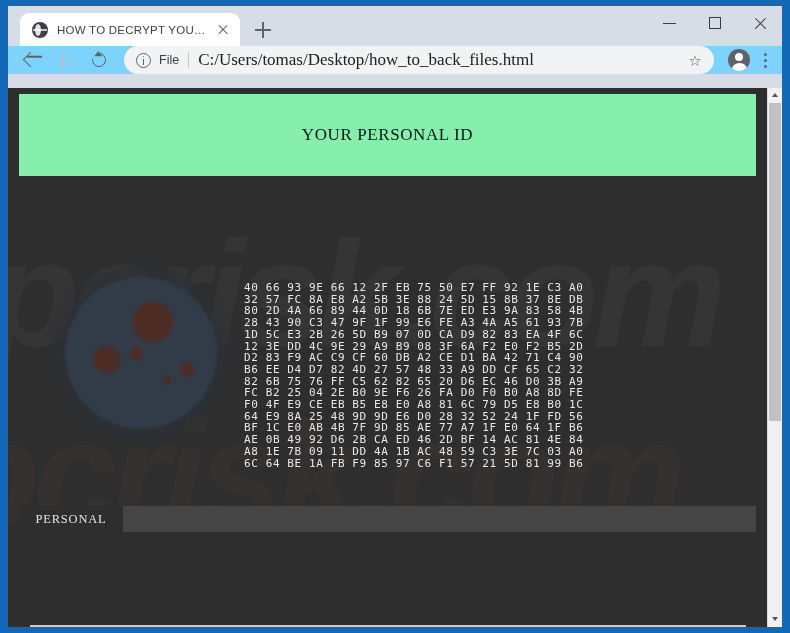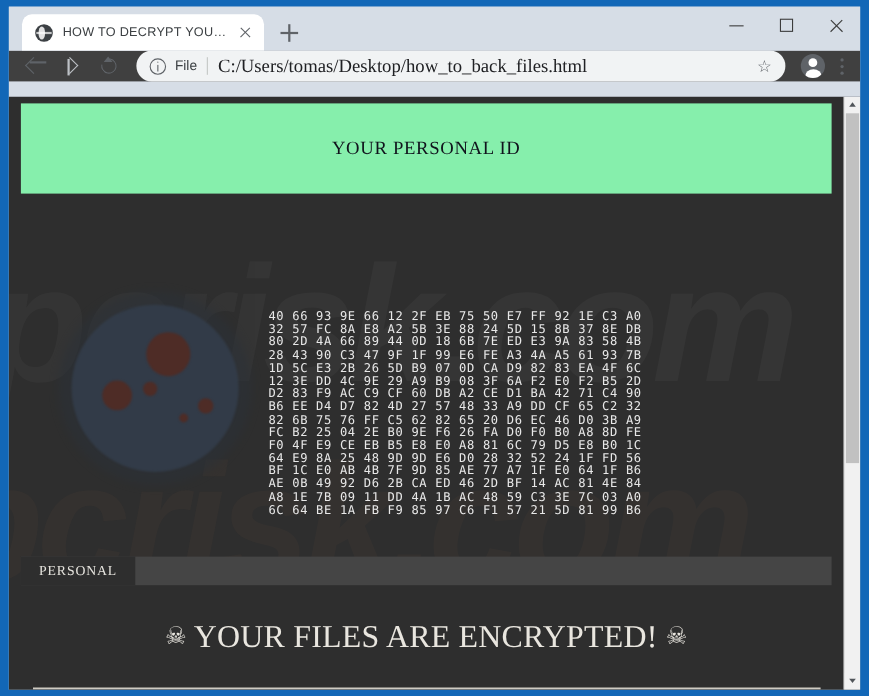--- a/index.html
+++ b/index.html
@@ -133,21 +133,21 @@
   .winbtn .cl-a, .winbtn .cl-b {
     position: absolute; left: 16px; top: 16.5px;
     width: 15px; height: 1.4px; background: #3c3c3c;
   }
   .winbtn .cl-a { transform: rotate(45deg); }
   .winbtn .cl-b { transform: rotate(-45deg); }
 
   
   .toolbar {
     height: 28px;
-    background: #404040;
+    background: #7dd3fc;
     display: flex;
     align-items: center;
     padding: 0 8px;
   }
   .navbtn {
     width: 30px; height: 30px;
     position: relative;
     flex: 0 0 30px;
     margin-right: 4px;
   }
@@ -578,27 +578,20 @@
 BF 1C E0 AB 4B 7F 9D 85 AE 77 A7 1F E0 64 1F B6
 AE 0B 49 92 D6 2B CA ED 46 2D BF 14 AC 81 4E 84
 A8 1E 7B 09 11 DD 4A 1B AC 48 59 C3 3E 7C 03 A0
 6C 64 BE 1A FB F9 85 97 C6 F1 57 21 5D 81 99 B6</div>
 
         <div class="lang-strip"></div>
         <div class="lang-tab">
           <span class="lang-tab-text">PERSONAL</span>
         </div>
 
-        <div class="headline-panel">
-          <div class="headline">
-            <span class="skull">☠</span>
-            <span>YOUR FILES ARE ENCRYPTED!</span>
-            <span class="skull">☠</span>
-          </div>
-        </div>
 
         <div class="rule"></div>
 
       </div>
 
       <div class="scrollbar">
         <div class="sb-btn up">
           <span class="tri"></span>
         </div>
         <div class="sb-thumb"></div>

